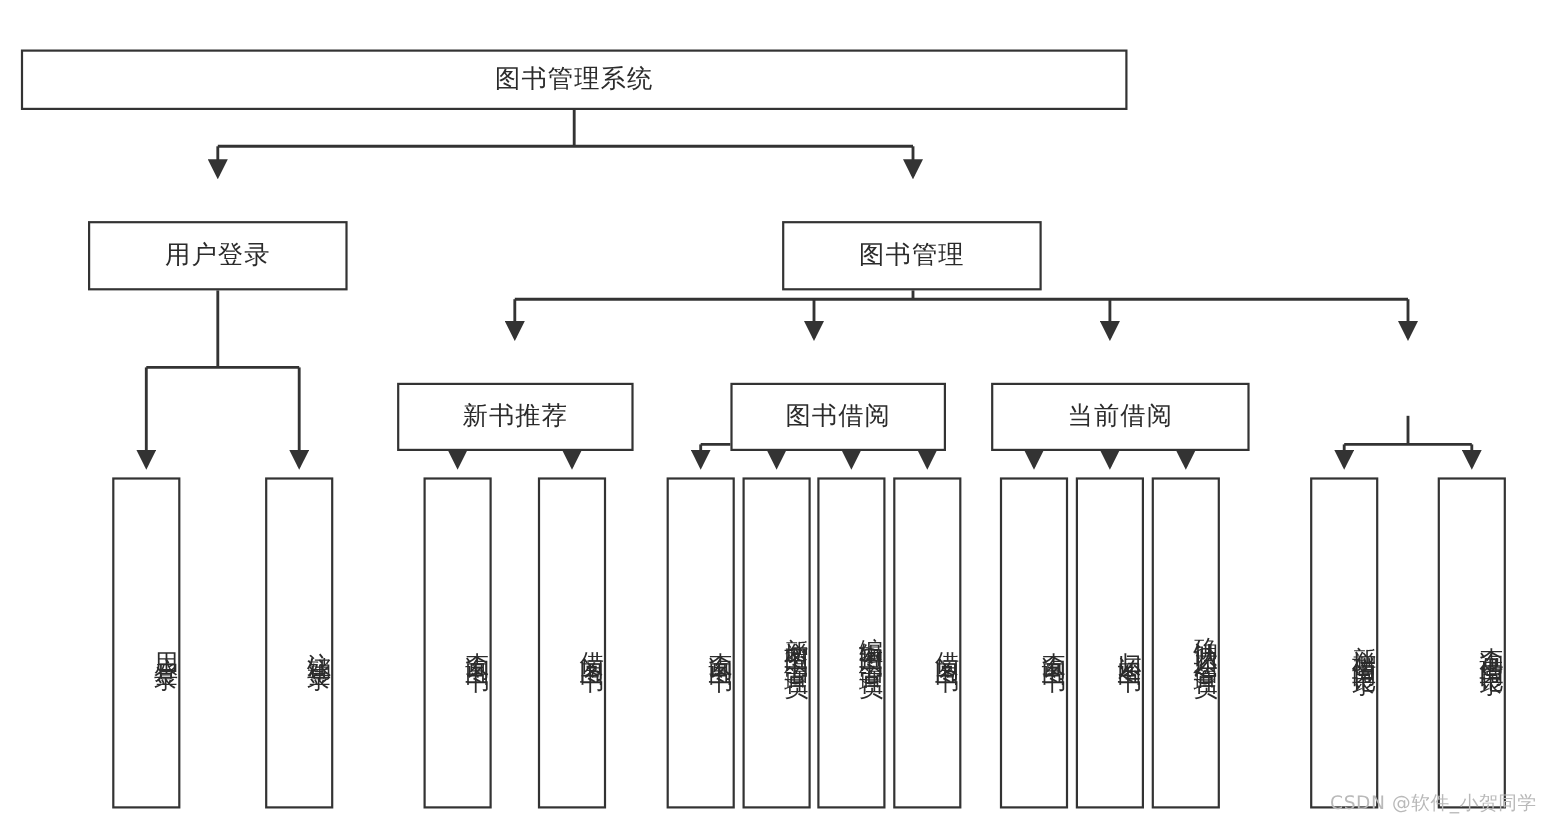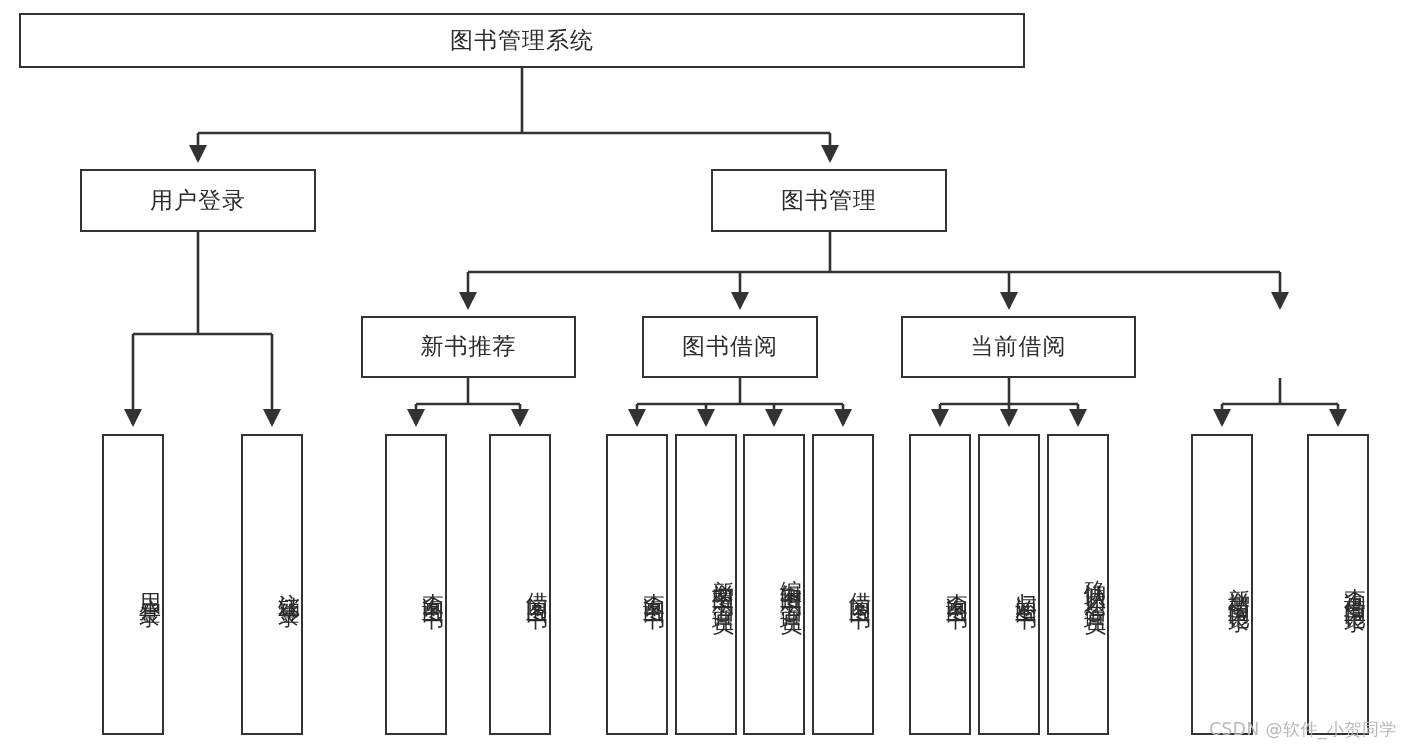--- a/index.html
+++ b/index.html
@@ -32,20 +32,21 @@
     display: flex;
     align-items: center;
     justify-content: center;
     color: #2b2b2b;
     z-index: 2;
   }
   .node.horiz {
     font-size: 23px;
     letter-spacing: 1px;
     line-height: 1.1;
+    margin-top: 32px;
   }
   .node.vert {
     writing-mode: vertical-rl;
     text-orientation: upright;
     font-size: 22px;
     letter-spacing: 5px;
     line-height: 1.05;
     padding: 10px 0;
     align-items: flex-start;
     justify-content: center;
@@ -130,21 +131,21 @@
   <div class="node horiz" style="left:80px; top:169px; width:236px; height:63px;">
     <span>用户登录</span>
   </div>
   <div class="node horiz" style="left:711px; top:169px; width:236px; height:63px;">
     <span>图书管理</span>
   </div>
 
   <div class="node horiz" style="left:361px; top:316px; width:215px; height:62px;">
     <span>新书推荐</span>
   </div>
-  <div class="node horiz" style="left:642px; top:316px; width:176px; height:62px;">
+  <div class="node horiz" style="left:664px; top:316px; width:196px; height:62px;">
     <span>图书借阅</span>
   </div>
   <div class="node horiz" style="left:901px; top:316px; width:235px; height:62px;">
     <span>当前借阅</span>
   </div>
 
   <div class="node vert" style="left:102px; top:434px; width:62px; height:301px;">
     <span class="vlabel">用户登录</span>
   </div>
   <div class="node vert" style="left:241px; top:434px; width:62px; height:301px;">

